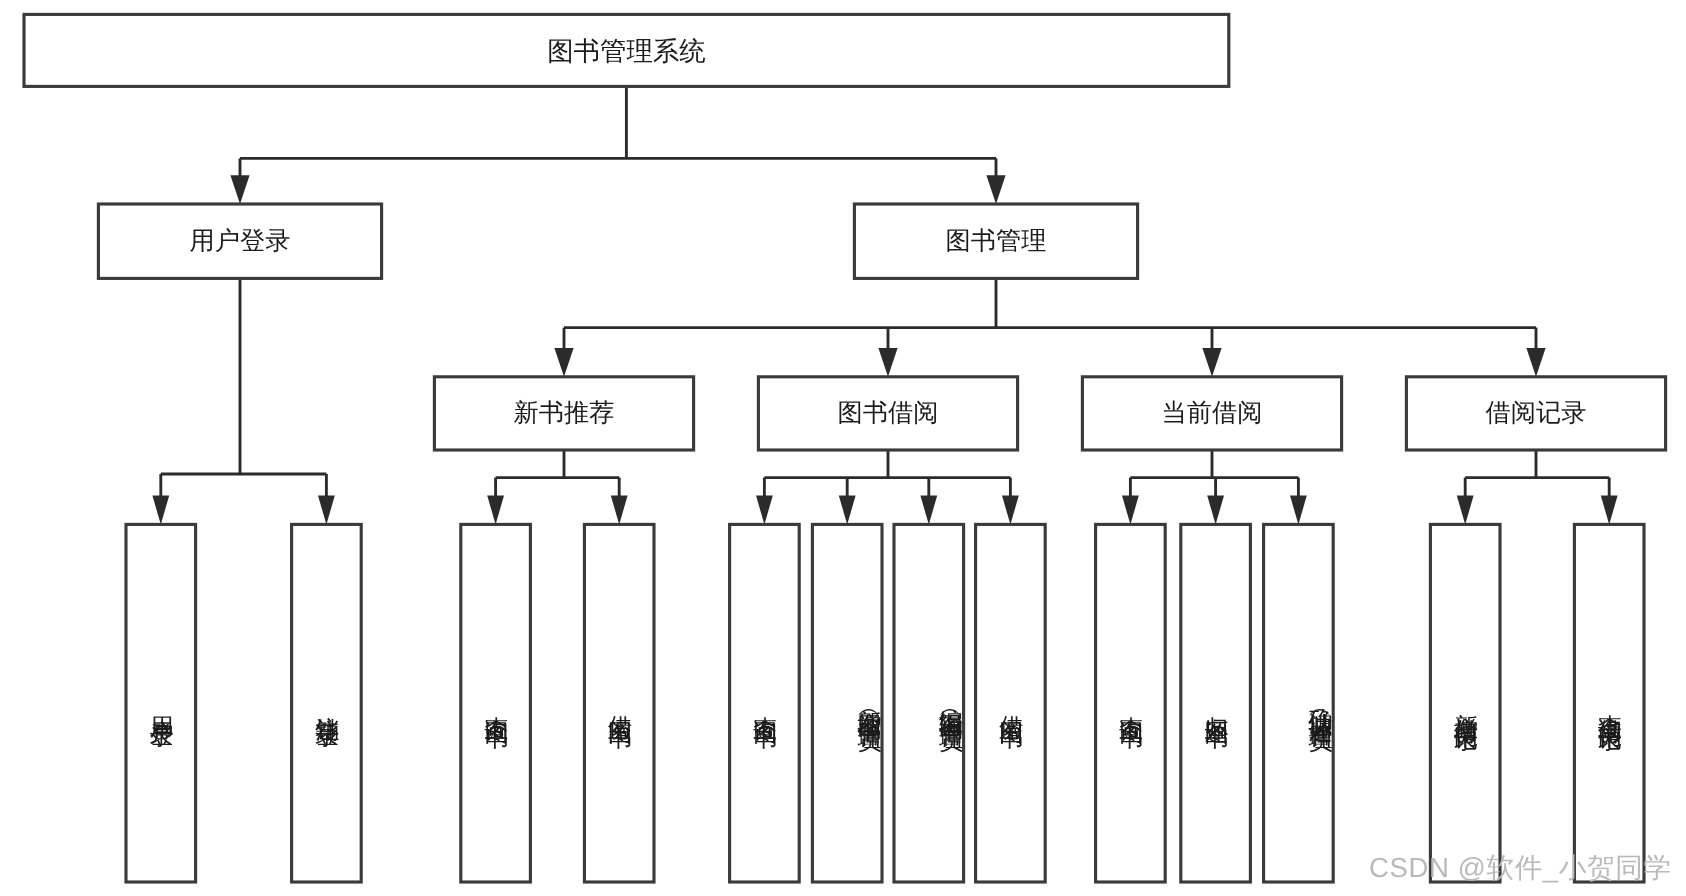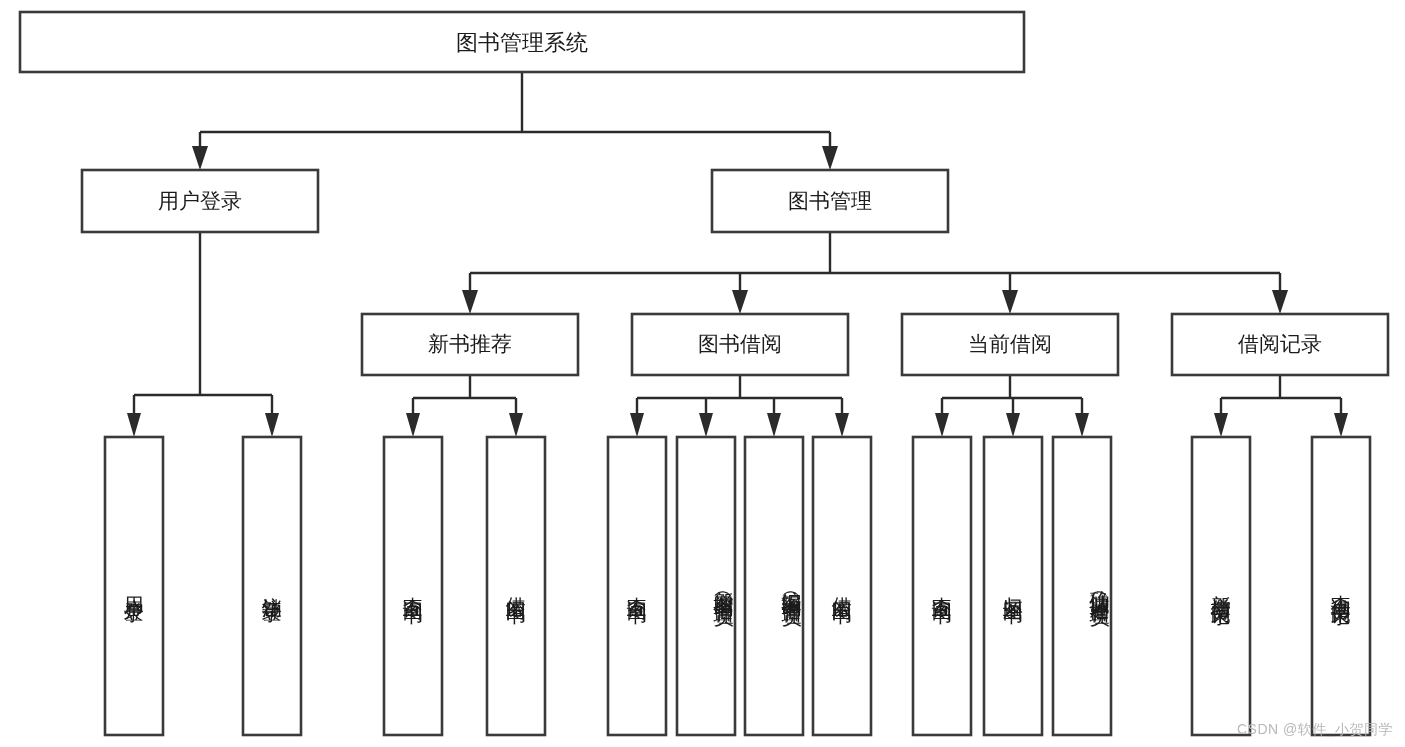--- a/index.html
+++ b/index.html
@@ -65,21 +65,21 @@
     justify-content: center;
     white-space: nowrap;
     pointer-events: none;
     user-select: none;
   }
   .watermark {
     position: absolute;
     right: 12px;
     bottom: 8px;
     font-family: "Liberation Sans", "DejaVu Sans", sans-serif;
-    font-size: 14px;
+    font-size: 23px;
     color: #b9b9b9;
     letter-spacing: 0.5px;
     white-space: nowrap;
     text-align: center;
   }
 </style>
 </head>
 <body>
 
 <div id="diagram-root">

